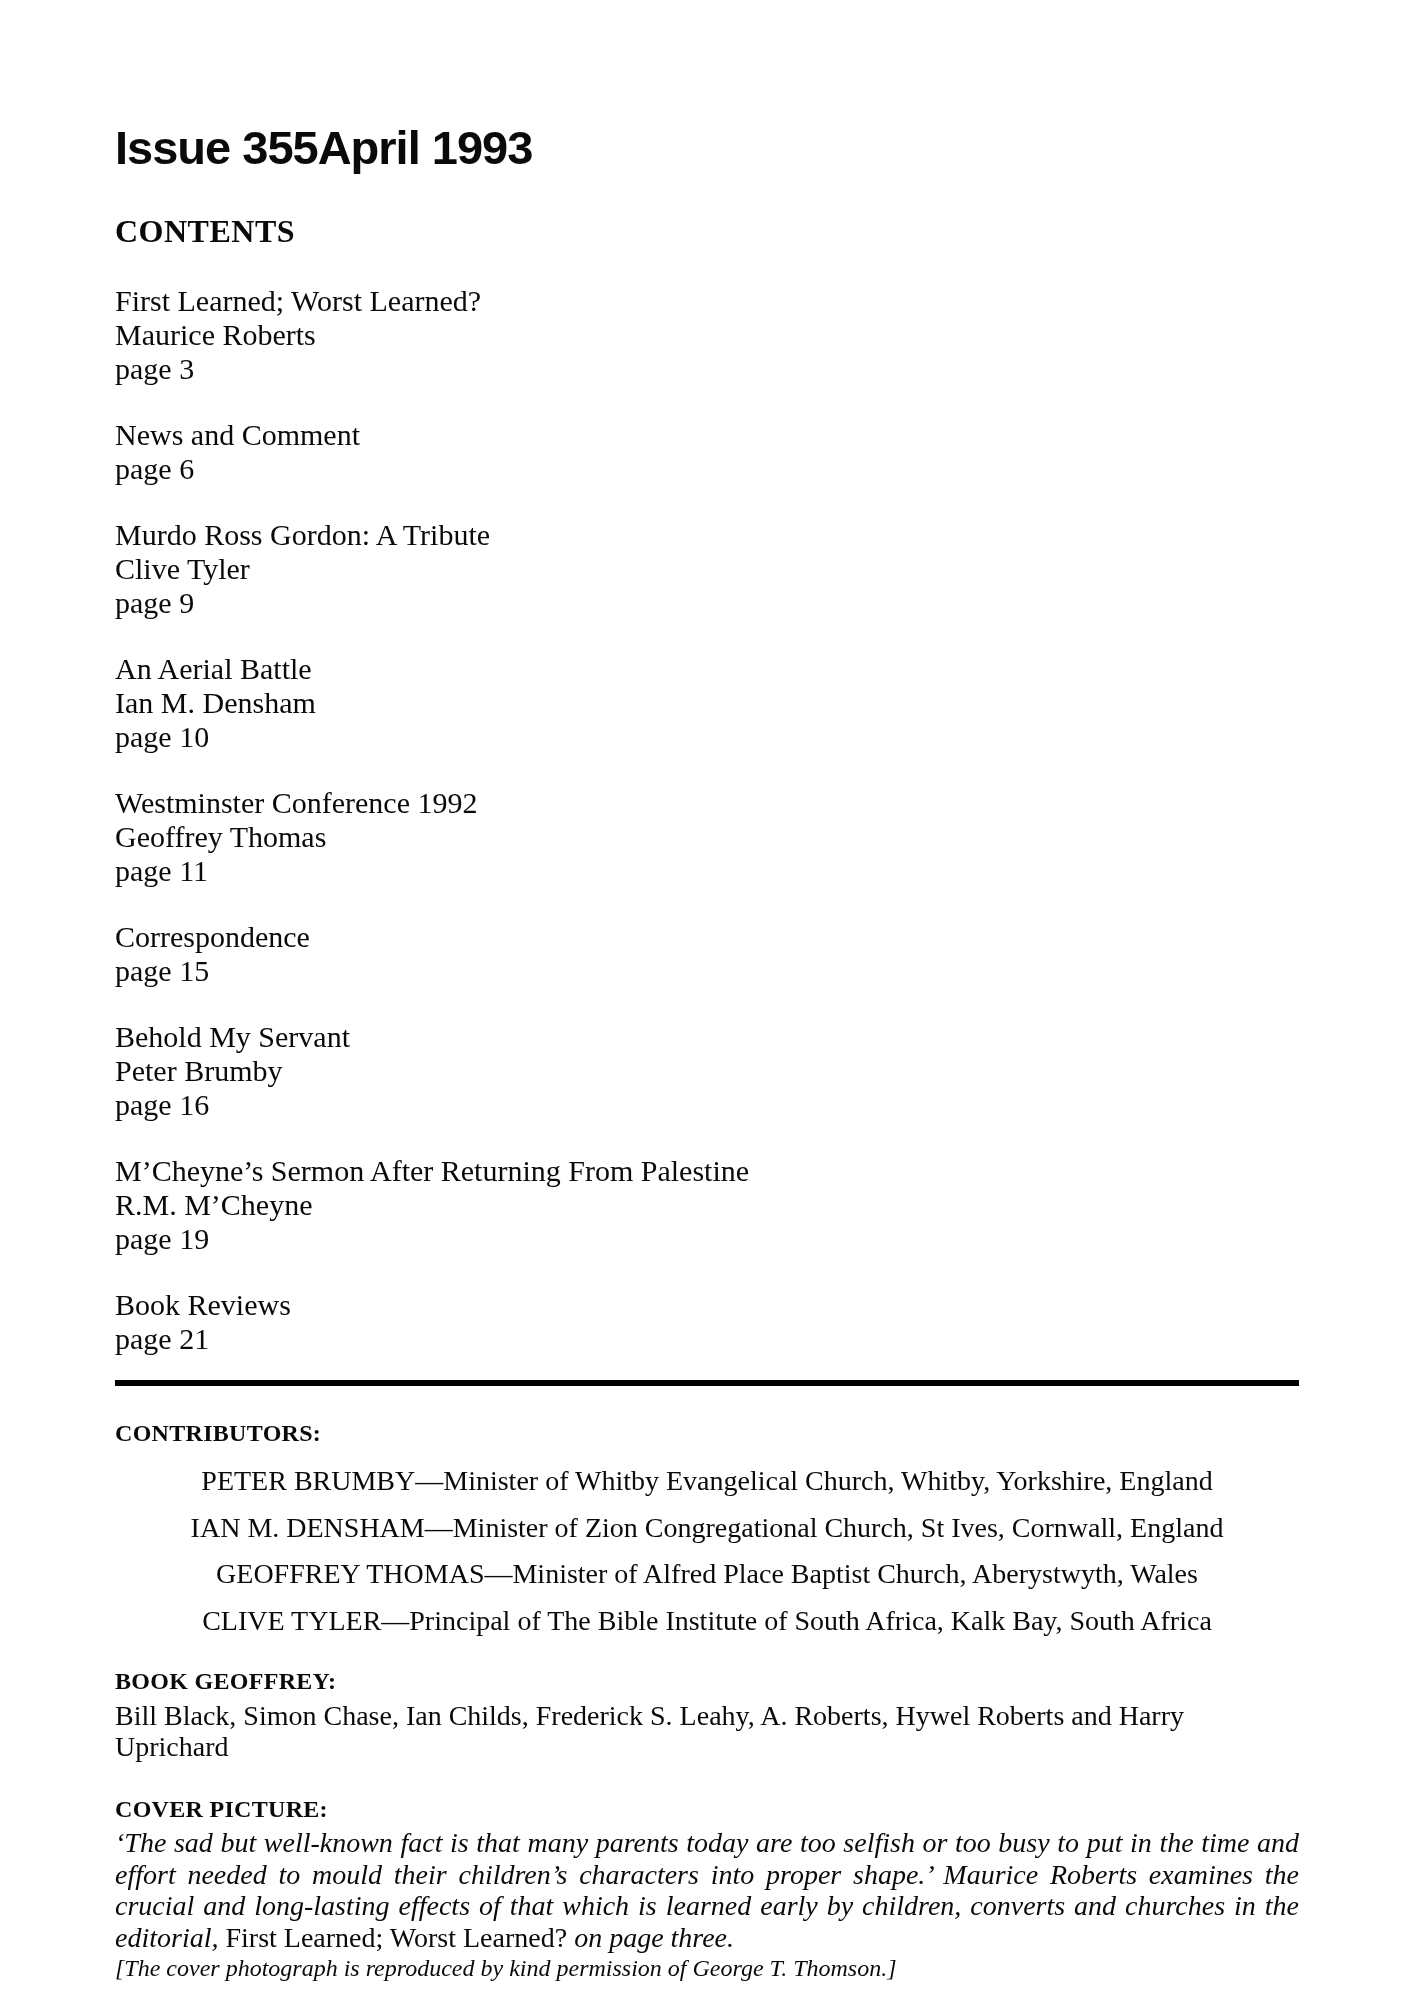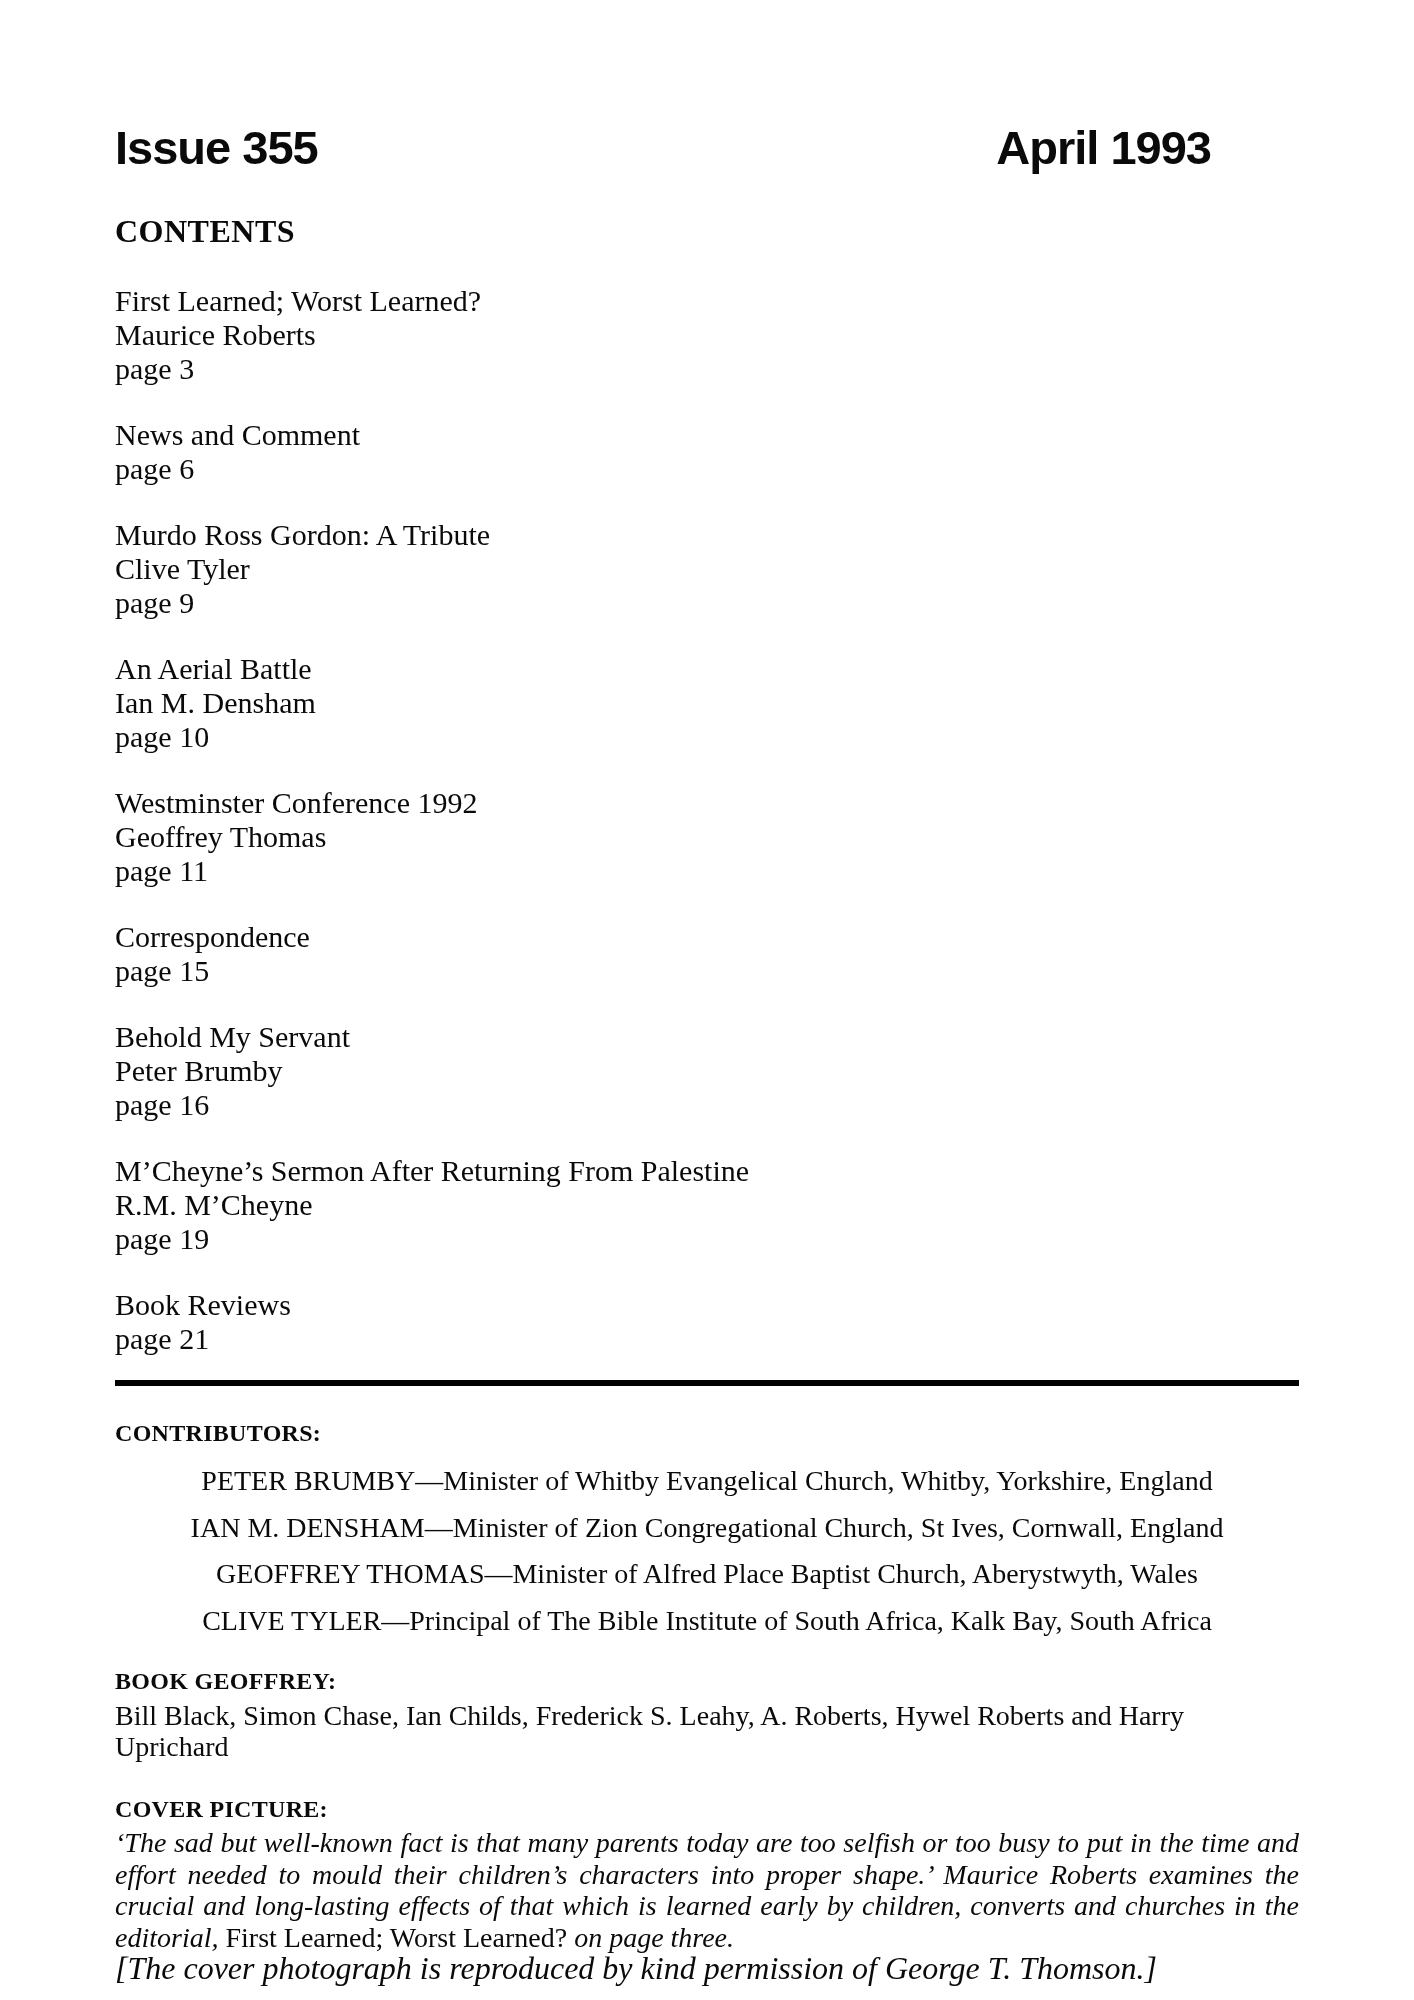--- a/index.html
+++ b/index.html
@@ -17,21 +17,21 @@
     position: absolute;
     left: 115px;
     top: 0;
     width: 1184px;
     padding-top: 124px;
   }
 
   
   .masthead {
     display: flex;
-    justify-content: space-between;
+    justify-content: flex-start;
     align-items: baseline;
     font-family: "Liberation Sans", sans-serif;
     font-weight: bold;
     font-size: 47px;
     line-height: 47px;
     letter-spacing: -1px;
   }
   .masthead .issue-date { margin-right: 88px; }
 
   
@@ -77,21 +77,21 @@
   .cover-text {
     margin: 1px 0 0 0;
     font-size: 28px;
     line-height: 31.5px;
     text-align: justify;
     font-style: italic;
   }
   .cover-text .roman { font-style: normal; }
   .cover-credit {
     margin: 0;
-    font-size: 32px;
+    font-size: 24px;
     line-height: 31.5px;
     font-style: italic;
   }
 </style>
 </head>
 <body>
 
 <div class="page">
   <div class="content">
 

